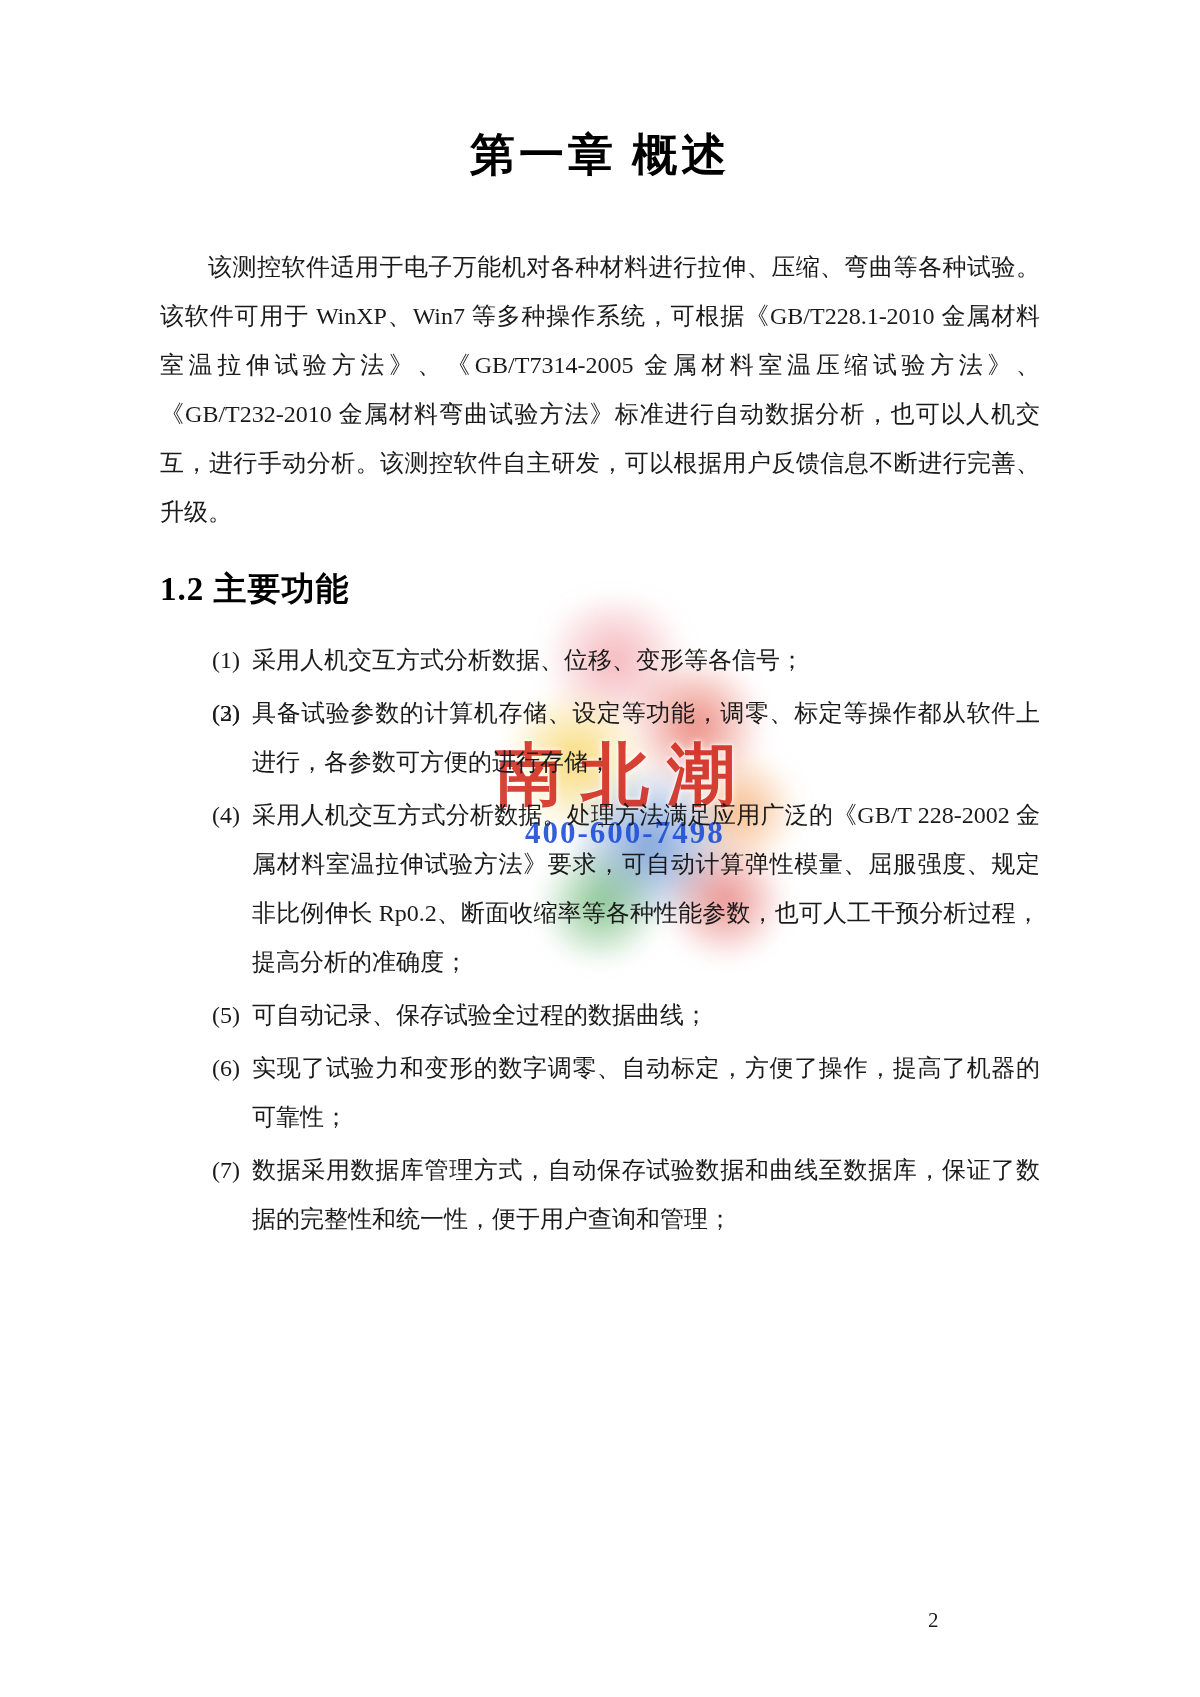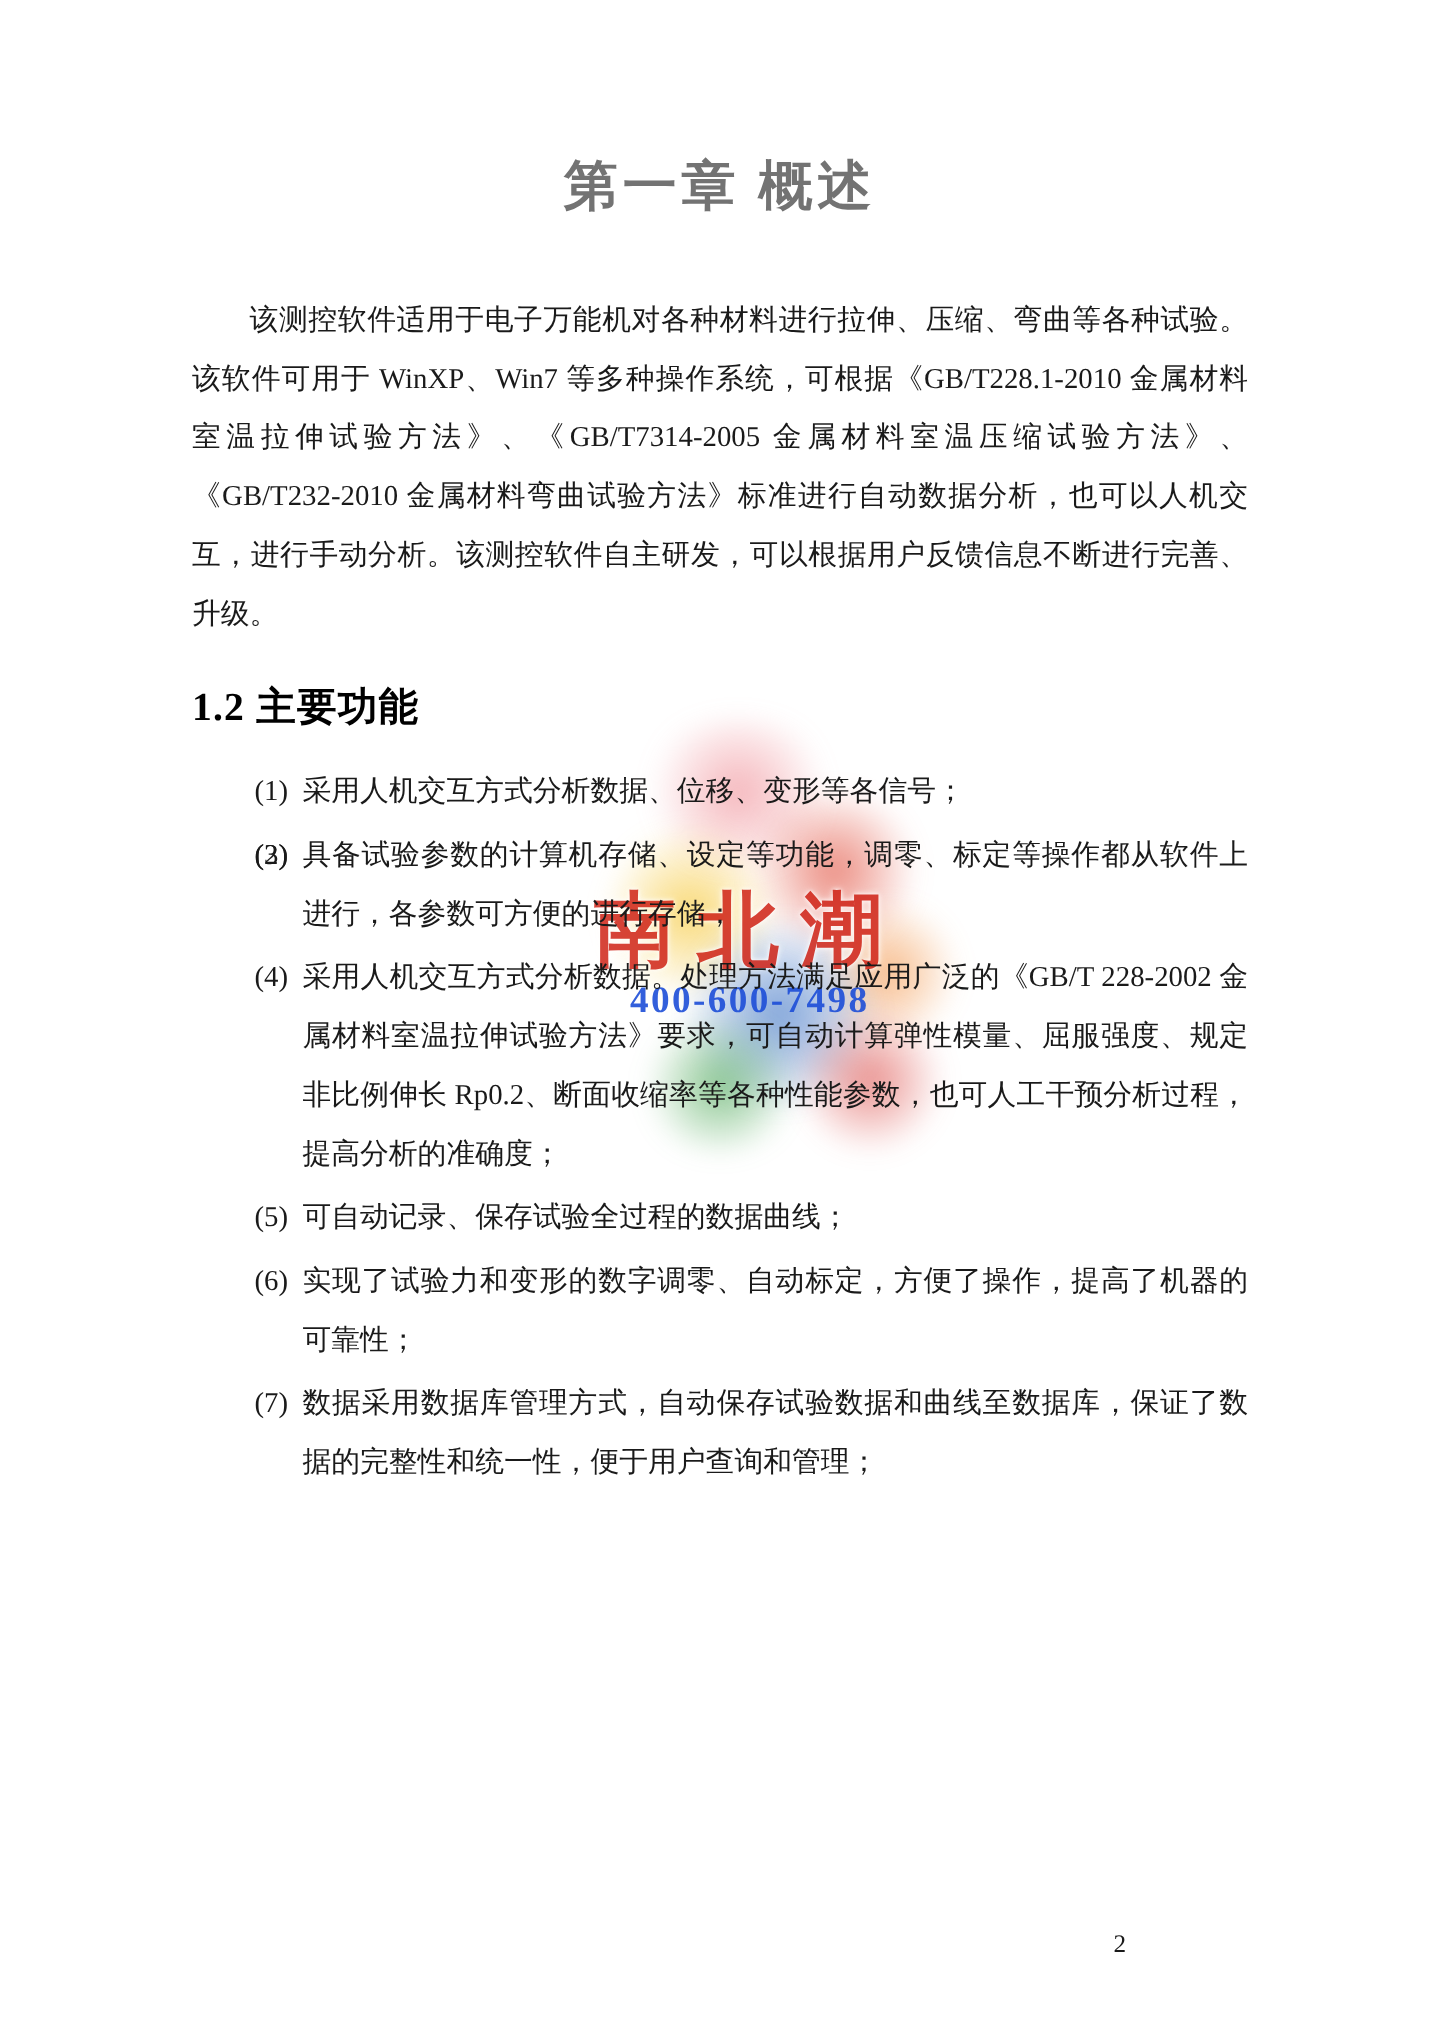--- a/index.html
+++ b/index.html
@@ -25,21 +25,21 @@
     z-index: 2;
     padding: 125px 160px 0 160px;
     width: 880px;
   }
   .chapter-title {
     text-align: center;
     font-size: 45px;
     font-weight: bold;
     letter-spacing: 4px;
     margin: 0 0 58px 0;
-    color: #737373;
+    color: #000000;
   }
   .section-heading {
     font-size: 33px;
     font-weight: bold;
     color: #000000;
     margin: 0 0 24px 0;
     letter-spacing: 1px;
   }
   .body-para {
     font-size: 24px;

